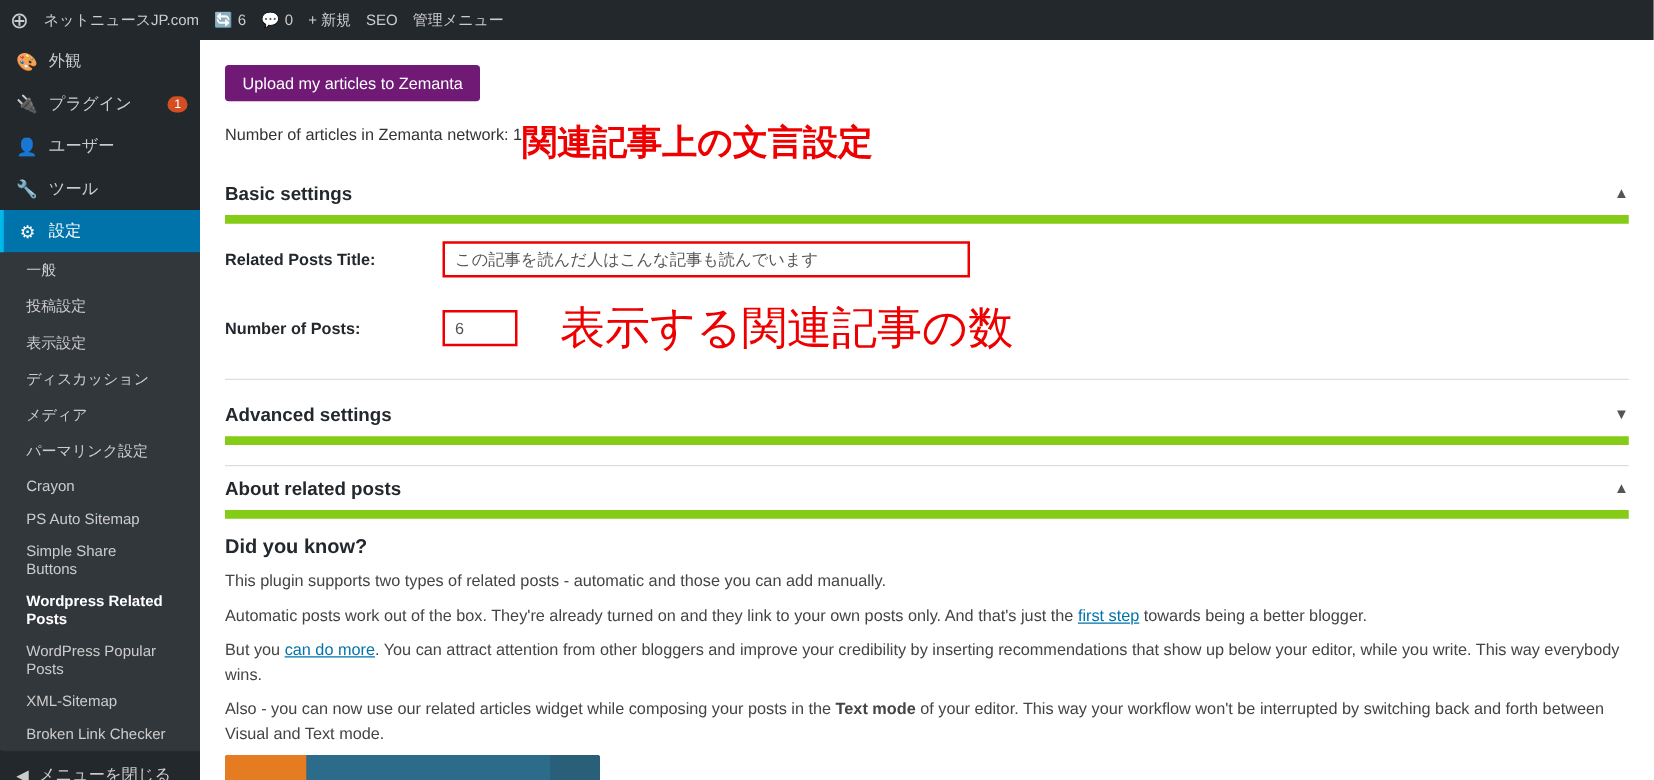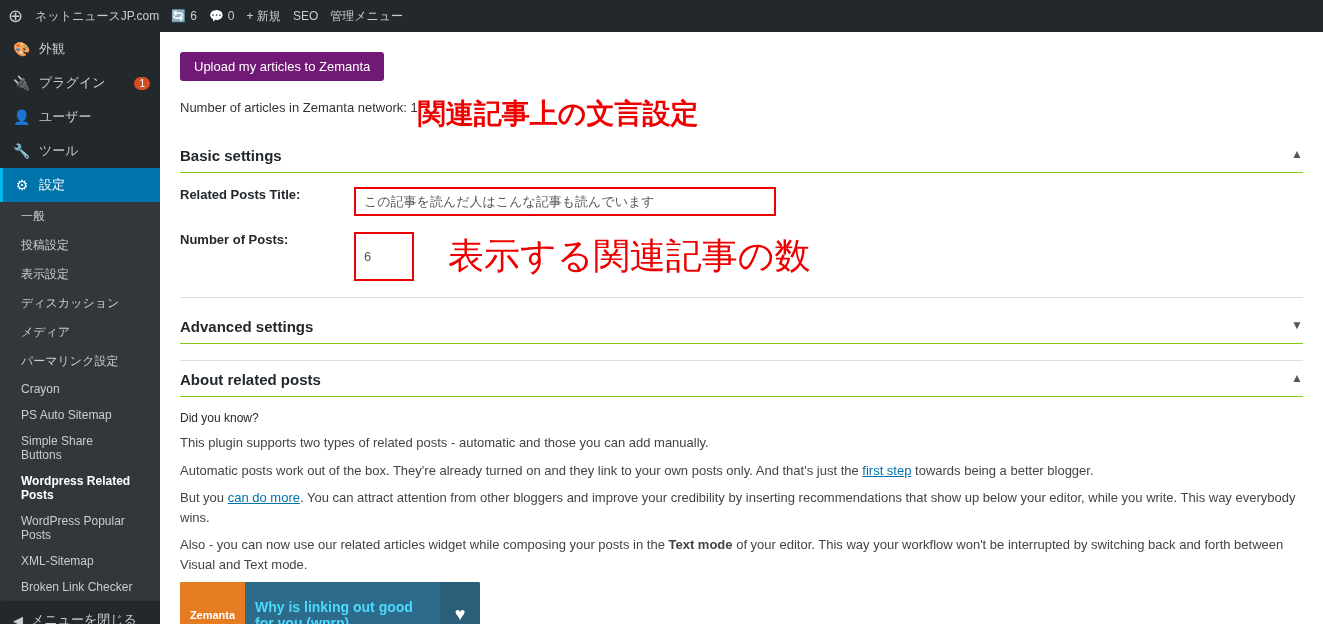--- a/index.html
+++ b/index.html
@@ -114,35 +114,36 @@
       font-size: 28px;
       font-weight: bold;
       display: inline;
     }
 
     
     .section-heading {
       font-size: 15px;
       font-weight: bold;
       color: #23282d;
-      border-bottom: 1px solid #84cc16;
+      border-bottom: 7px solid #84cc16;
       padding-bottom: 8px;
       margin-bottom: 14px;
     }
 
     
     .collapse-arrow {
       float: right;
       color: #555;
       font-size: 12px;
     }
 
     
     .form-row {
       display: flex;
+      align-items: center;
       margin-bottom: 16px;
       gap: 14px;
     }
     .form-label {
       width: 160px;
       font-weight: bold;
       font-size: 13px;
       color: #23282d;
       flex-shrink: 0;
     }
@@ -179,22 +180,22 @@
     }
 
     
     .about-section {
       margin-top: 16px;
       border-top: 1px solid #ddd;
       padding-top: 10px;
     }
 
     .did-you-know {
-      font-size: 12px;
-      font-weight: normal;
+      font-size: 16px;
+      font-weight: bold;
       color: #23282d;
       margin-bottom: 8px;
     }
 
     .body-text {
       font-size: 13px;
       color: #444;
       margin-bottom: 8px;
       line-height: 1.5;
     }

